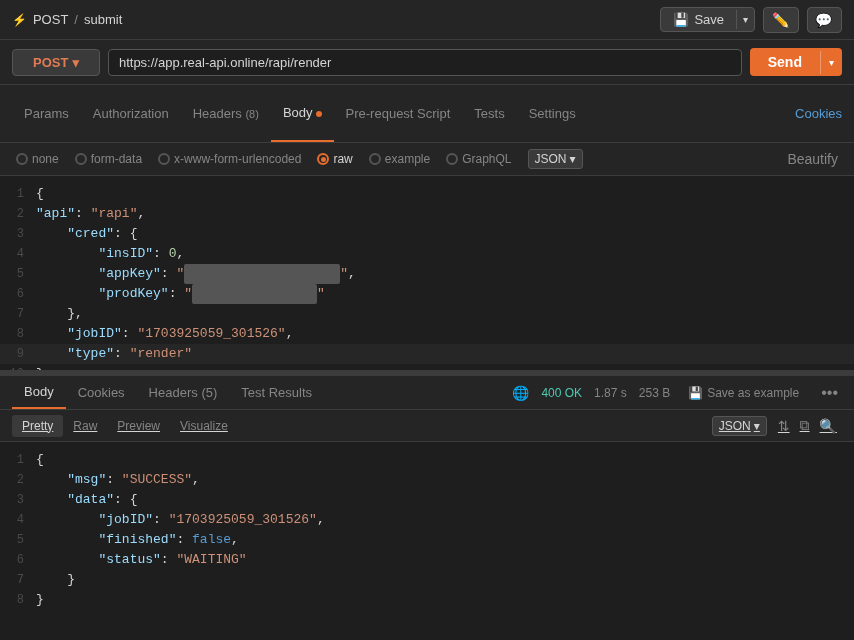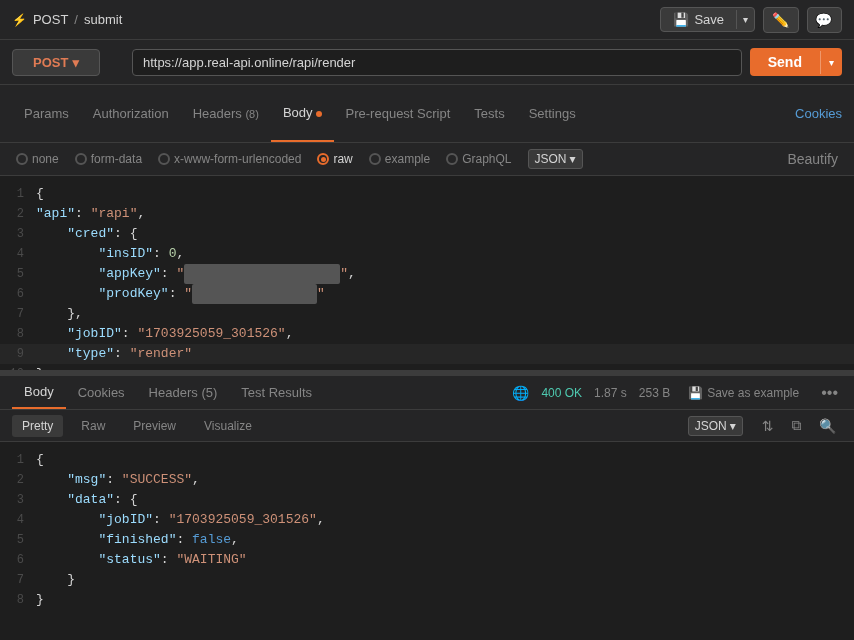--- a/index.html
+++ b/index.html
@@ -110,21 +110,20 @@
     }
     .url-input {
       flex: 1;
       background: #1e1e1e;
       border: 1px solid #555;
       border-radius: 4px;
       color: #d4d4d4;
       font-size: 13px;
       padding: 5px 10px;
       outline: none;
-      margin-left: 24px;
     }
     .send-btn-group {
       display: flex;
       align-items: center;
       background: #e86c2c;
       border-radius: 4px;
       overflow: hidden;
     }
     .send-btn {
       background: transparent;
@@ -346,21 +345,22 @@
       padding: 0 4px;
     }
 
     
     .resp-format-bar {
       display: flex;
       align-items: center;
       background: #252526;
       border-bottom: 1px solid #3c3c3c;
       padding: 4px 12px;
-      gap: 8px;
+      gap: 0;
+      text-decoration: underline;
     }
     .fmt-tab {
       padding: 4px 10px;
       cursor: pointer;
       color: #858585;
       font-size: 12px;
       border-radius: 3px;
     }
     .fmt-tab.active {
       background: #3a3a3a;

